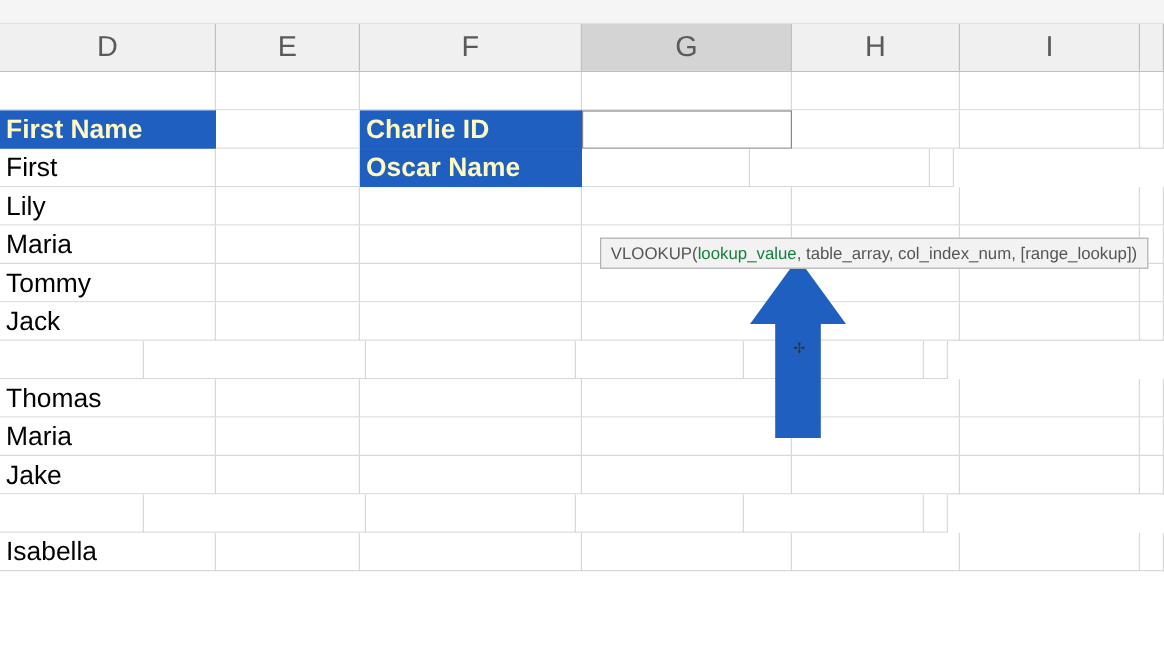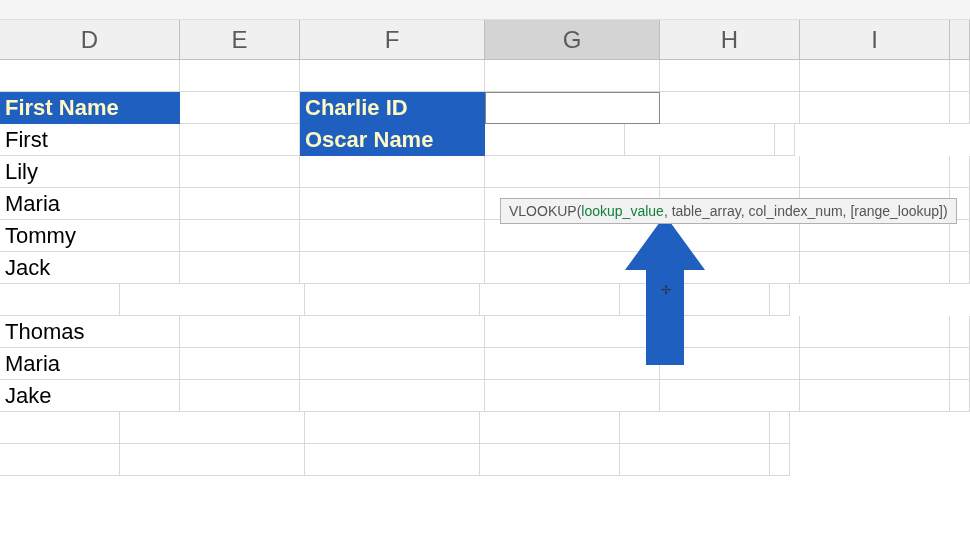--- a/index.html
+++ b/index.html
@@ -243,20 +243,21 @@
   <div class="row">
     <div class="cell col-E"></div>
     <div class="cell col-F"></div>
     <div class="cell col-G"></div>
     <div class="cell col-H"></div>
     <div class="cell col-I"></div>
     <div class="cell col-J"></div>
   </div>
 
   <div class="row">
+    <div class="cell col-D">Isabella</div>
     <div class="cell col-E"></div>
     <div class="cell col-F"></div>
     <div class="cell col-G"></div>
     <div class="cell col-H"></div>
     <div class="cell col-I"></div>
     <div class="cell col-J"></div>
   </div>
 
 </div>
 

